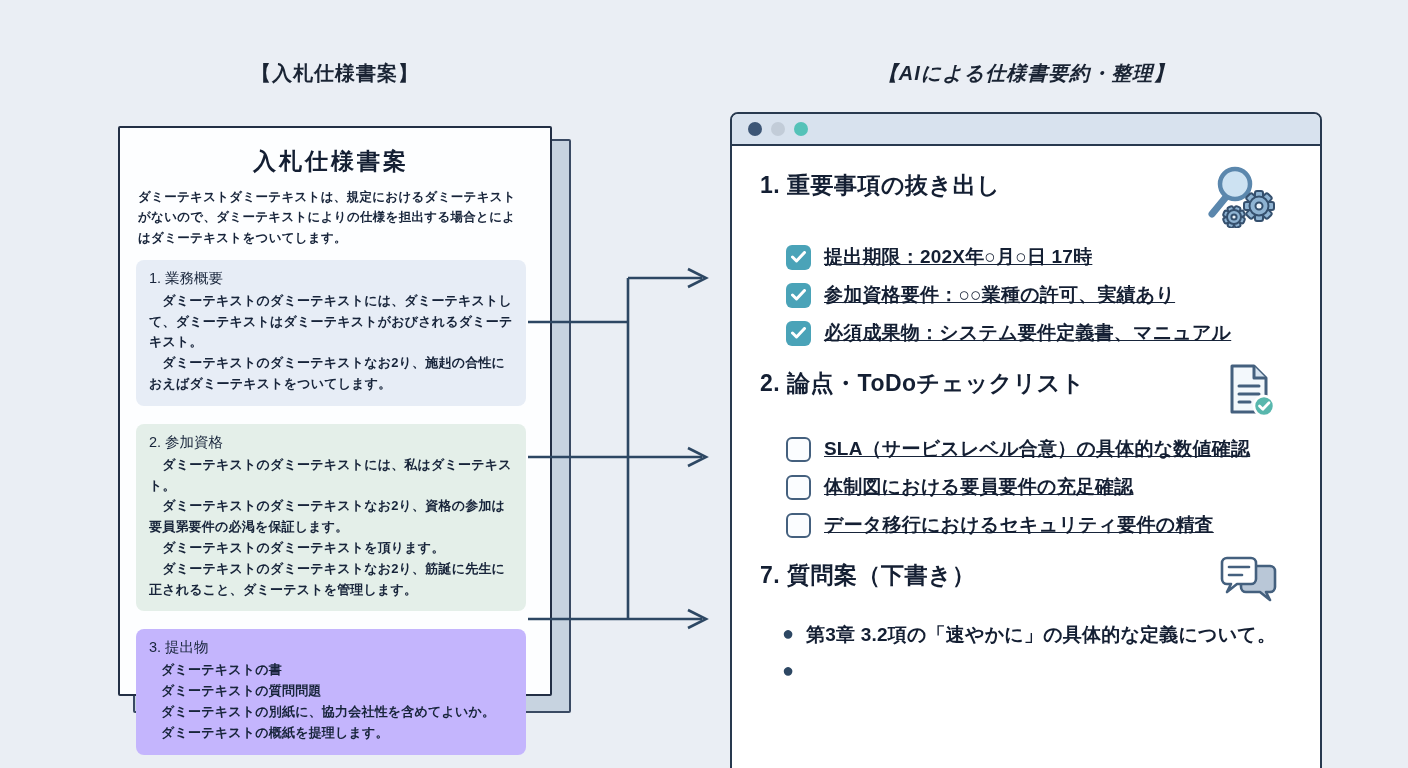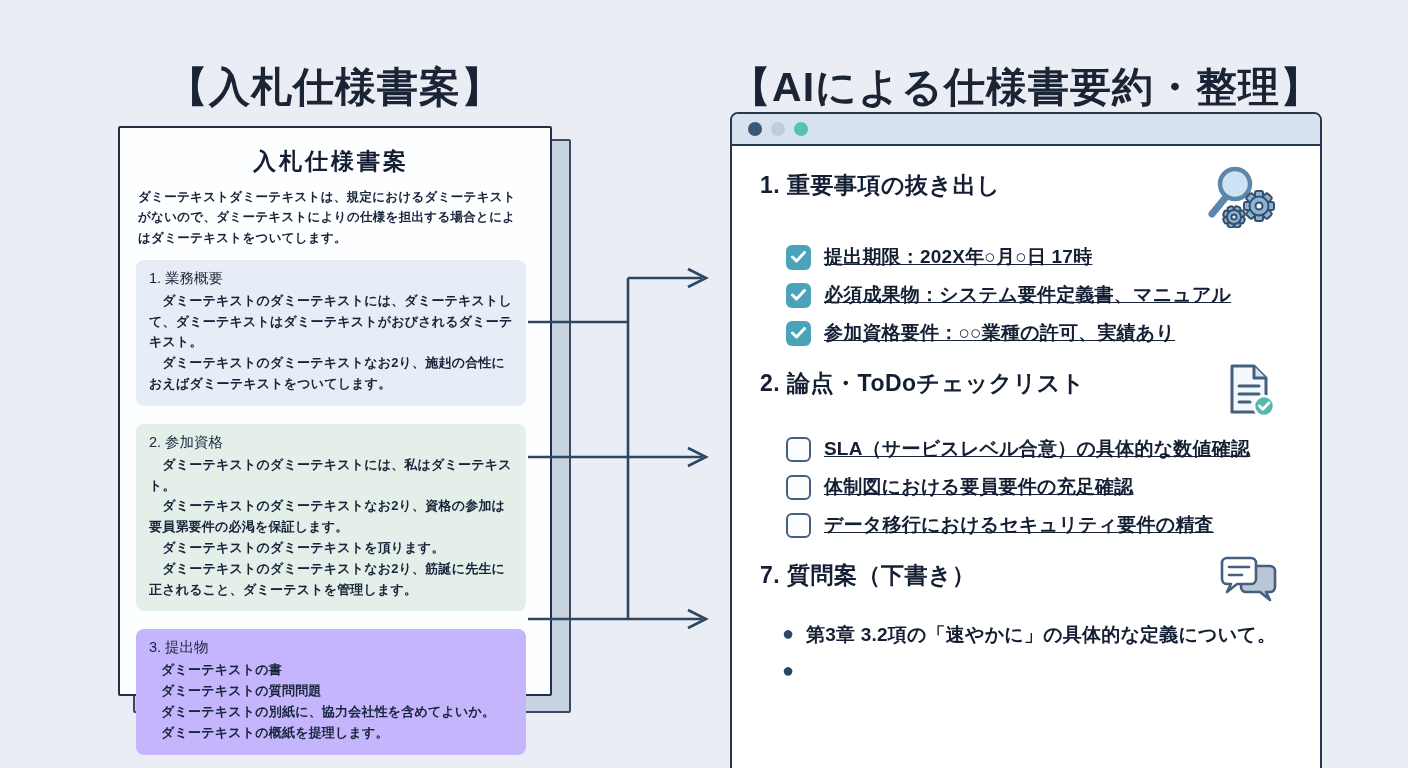--- a/index.html
+++ b/index.html
@@ -6,25 +6,25 @@
   body {
     width:1408px; height:768px; overflow:hidden;
     background:#eaeef4;
     font-family:"Liberation Sans","DejaVu Sans",sans-serif;
     color:#17243a;
   }
   .canvas { position:relative; width:1408px; height:768px; }
 
   
   .col-heading {
-    position:absolute; top:60px; font-size:41px; font-weight:800;
+    position:absolute; top:60px; font-size:20px; font-weight:800;
     color:#1a2434; text-align:center; letter-spacing:1px; white-space:nowrap;
   }
   .left-heading  { left:118px; width:434px; }
-  .right-heading { left:730px; width:592px; }
+  .right-heading { left:730px; width:592px;font-style:italic; }
 
   
   .doc-back {
     position:absolute; left:133px; top:139px; width:434px; height:570px;
     background:#c7d3e0; border:2px solid #3a4a63; border-radius:2px;
   }
   .doc {
     position:absolute; left:118px; top:126px; width:434px; height:570px;
     background:#fdfeff; border:2px solid #232f45; border-radius:2px;
     box-sizing:border-box; padding:16px 24px 0 16px;
@@ -181,29 +181,29 @@
                 </svg>
             </span>
             <span class="check-label">提出期限：202X年○月○日 17時</span>
           </div>
           <div class="check-row">
             <span class="cb checked">
               <svg width="15" height="12" viewBox="0 0 15 12">
                   <path d="M1.5 6 L5.5 10 L13.5 1.5" stroke="#ffffff" stroke-width="3" fill="none" stroke-linecap="round" stroke-linejoin="round"></path>
                 </svg>
             </span>
-            <span class="check-label">必須成果物：システム要件定義書、マニュアル</span>
+            <span class="check-label">参加資格要件：○○業種の許可、実績あり</span>
           </div>
           <div class="check-row">
             <span class="cb checked">
               <svg width="15" height="12" viewBox="0 0 15 12">
                   <path d="M1.5 6 L5.5 10 L13.5 1.5" stroke="#ffffff" stroke-width="3" fill="none" stroke-linecap="round" stroke-linejoin="round"></path>
                 </svg>
             </span>
-            <span class="check-label">参加資格要件：○○業種の許可、実績あり</span>
+            <span class="check-label">必須成果物：システム要件定義書、マニュアル</span>
           </div>
         </div>
       </div>
 
       <div class="sum-sec">
         <div class="sec-head">
           <h2 class="sec-title">2. 論点・ToDoチェックリスト</h2>
           <span class="sec-icon">
             <svg width="60" height="58" viewBox="0 0 60 58">
               <path d="M12 4 H34 L46 16 V50 H12 Z" fill="#f3f8fc" stroke="#44607e" stroke-width="3" stroke-linejoin="round"></path>

